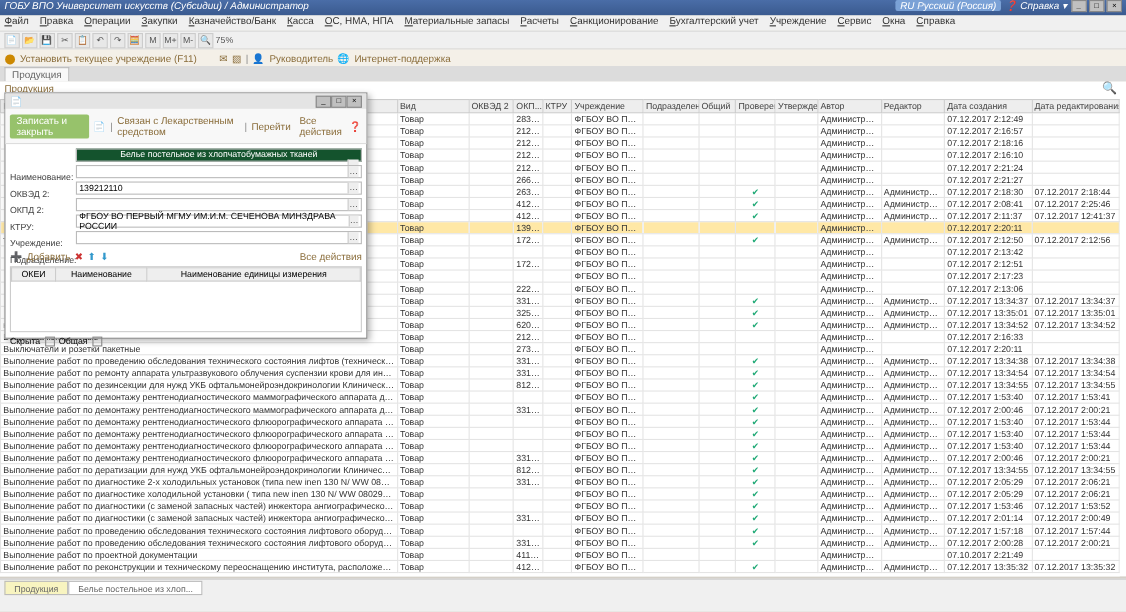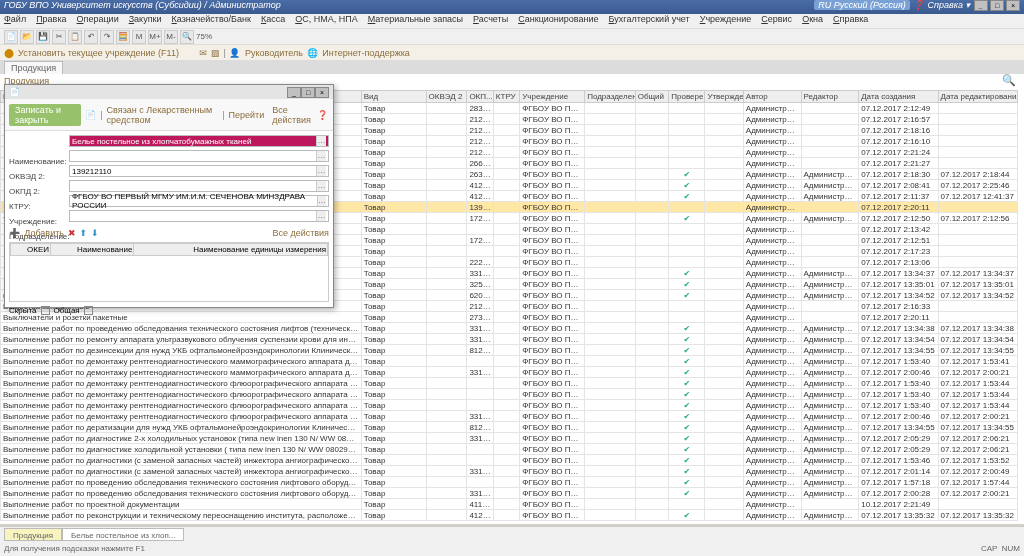--- a/index.html
+++ b/index.html
@@ -29,26 +29,26 @@
 .grid td.chk { text-align:center; color:#2a7; }
 .dialog { position:absolute; left:4px; top:84px; width:330px; height:224px; background:#fff; border:1px solid #888; box-shadow:2px 2px 6px rgba(0,0,0,.3); z-index:10; }
 .dlg-title { background:#e4e4e4; height:14px; display:flex; align-items:center; padding:0 4px; font-size:9px; color:#333; }
 .dlg-title .spacer{flex:1;}
 .dlg-toolbar { background:#f8f8f8; height:32px; display:flex; align-items:center; padding:0 4px; gap:4px; font-size:9px; border-bottom:1px solid #ddd; }
 .btn-green { background:#97c26b; color:#fff; padding:1px 6px; border-radius:2px; font-size:9px; }
 .dlg-form { padding:2px 4px; }
 .dlg-row { display:flex; align-items:center; margin:1px 0; height:14px; }
 .dlg-label { width:60px; font-size:8px; color:#444;margin-top:40px; }
 .dlg-field { flex:1; height:12px; border:1px solid #bbb; padding:0 2px; font-size:8px; display:flex; align-items:center; background:#fff; }
-.dlg-field.hl { background:#be185d; color:#fff; }
+.dlg-field.hl { background:#14532d; color:#fff;flex-direction:column; }
 .dlg-field .dd { margin-left:auto; width:10px; height:10px; background:#eee; border-left:1px solid #ccc; text-align:center; line-height:10px; color:#555; }
 .dlg-sub { display:flex; align-items:center; padding:2px 4px; gap:4px; font-size:9px; color:#3a8f3a; }
 .dlg-sub .spacer{flex:1;}
 .dlg-grid { margin:2px 4px; border:1px solid #ccc; height:60px; }
-.dlg-grid th { background:#eee; border:1px solid #ccc; font-weight:normal; padding:1px; font-size:8px; text-align:right; }
+.dlg-grid th { background:#eee; border:1px solid #ccc; font-weight:normal; padding:1px; font-size:8px; text-align:center; }
 .dlg-bottom { display:flex; align-items:center; padding:2px 4px; font-size:8px; gap:4px; }
 .cbx { width:9px; height:9px; border:1px solid #888; display:inline-block; }
 .statusbar { position:absolute; bottom:0; left:0; right:0; height:30px; background:#f0f0f0; border-top:1px solid #ccc; }
 .status-tabs { display:flex; height:14px; align-items:center; padding:0 4px; gap:0; }
 .status-tab { border:1px solid #bbb; padding:0 8px; height:13px; line-height:13px; font-size:8px; background:#fff; color:#666; }
 .status-tab.active{ background:#f8f4c0; }
 .status-line { display:flex; align-items:center; height:14px; padding:0 4px; font-size:8px; color:#666; }
 .status-line .spacer{flex:1;}
 .col-name{width:300px;} .col-vid{width:54px;} .col-okv{width:34px;} .col-okp{width:22px;} .col-ktru{width:22px;} .col-uch{width:54px;} .col-pod{width:42px;} .col-obs{width:28px;} .col-prov{width:30px;} .col-utv{width:32px;} .col-avt{width:48px;} .col-red{width:48px;} .col-dc{width:66px;} .col-dr{width:66px;}
 </style>
@@ -740,21 +740,21 @@
             <td></td>
             <td>4110...</td>
             <td></td>
             <td>ФГБОУ ВО ПЕ...</td>
             <td></td>
             <td></td>
             <td class="chk"></td>
             <td></td>
             <td>Администратор</td>
             <td></td>
-            <td>10.12.2017 2:21:49</td>
+            <td>07.10.2017 2:21:49</td>
             <td></td>
           </tr>
           <tr>
             <td>Выполнение работ по реконструкции и техническому переоснащению института, расположенного по адресу: г. Москва, Нахимовский...</td>
             <td>Товар</td>
             <td></td>
             <td>4120...</td>
             <td></td>
             <td>ФГБОУ ВО ПЕ...</td>
             <td></td>
@@ -860,19 +860,13 @@
     <span>Общая</span>
       <span class="cbx"></span>
   </div>
 </div>
 
 <div class="statusbar">
   <div class="status-tabs">
     <span class="status-tab active">Продукция</span>
     <span class="status-tab">Белье постельное из хлоп...</span>
   </div>
-  <div class="status-line">
-    <span>Для получения подсказки нажмите F1</span>
-    <span class="spacer"></span>
-    <span>CAP</span>&nbsp;&nbsp;
-    <span>NUM</span>
-  </div>
 </div>
 
 </body></html>

